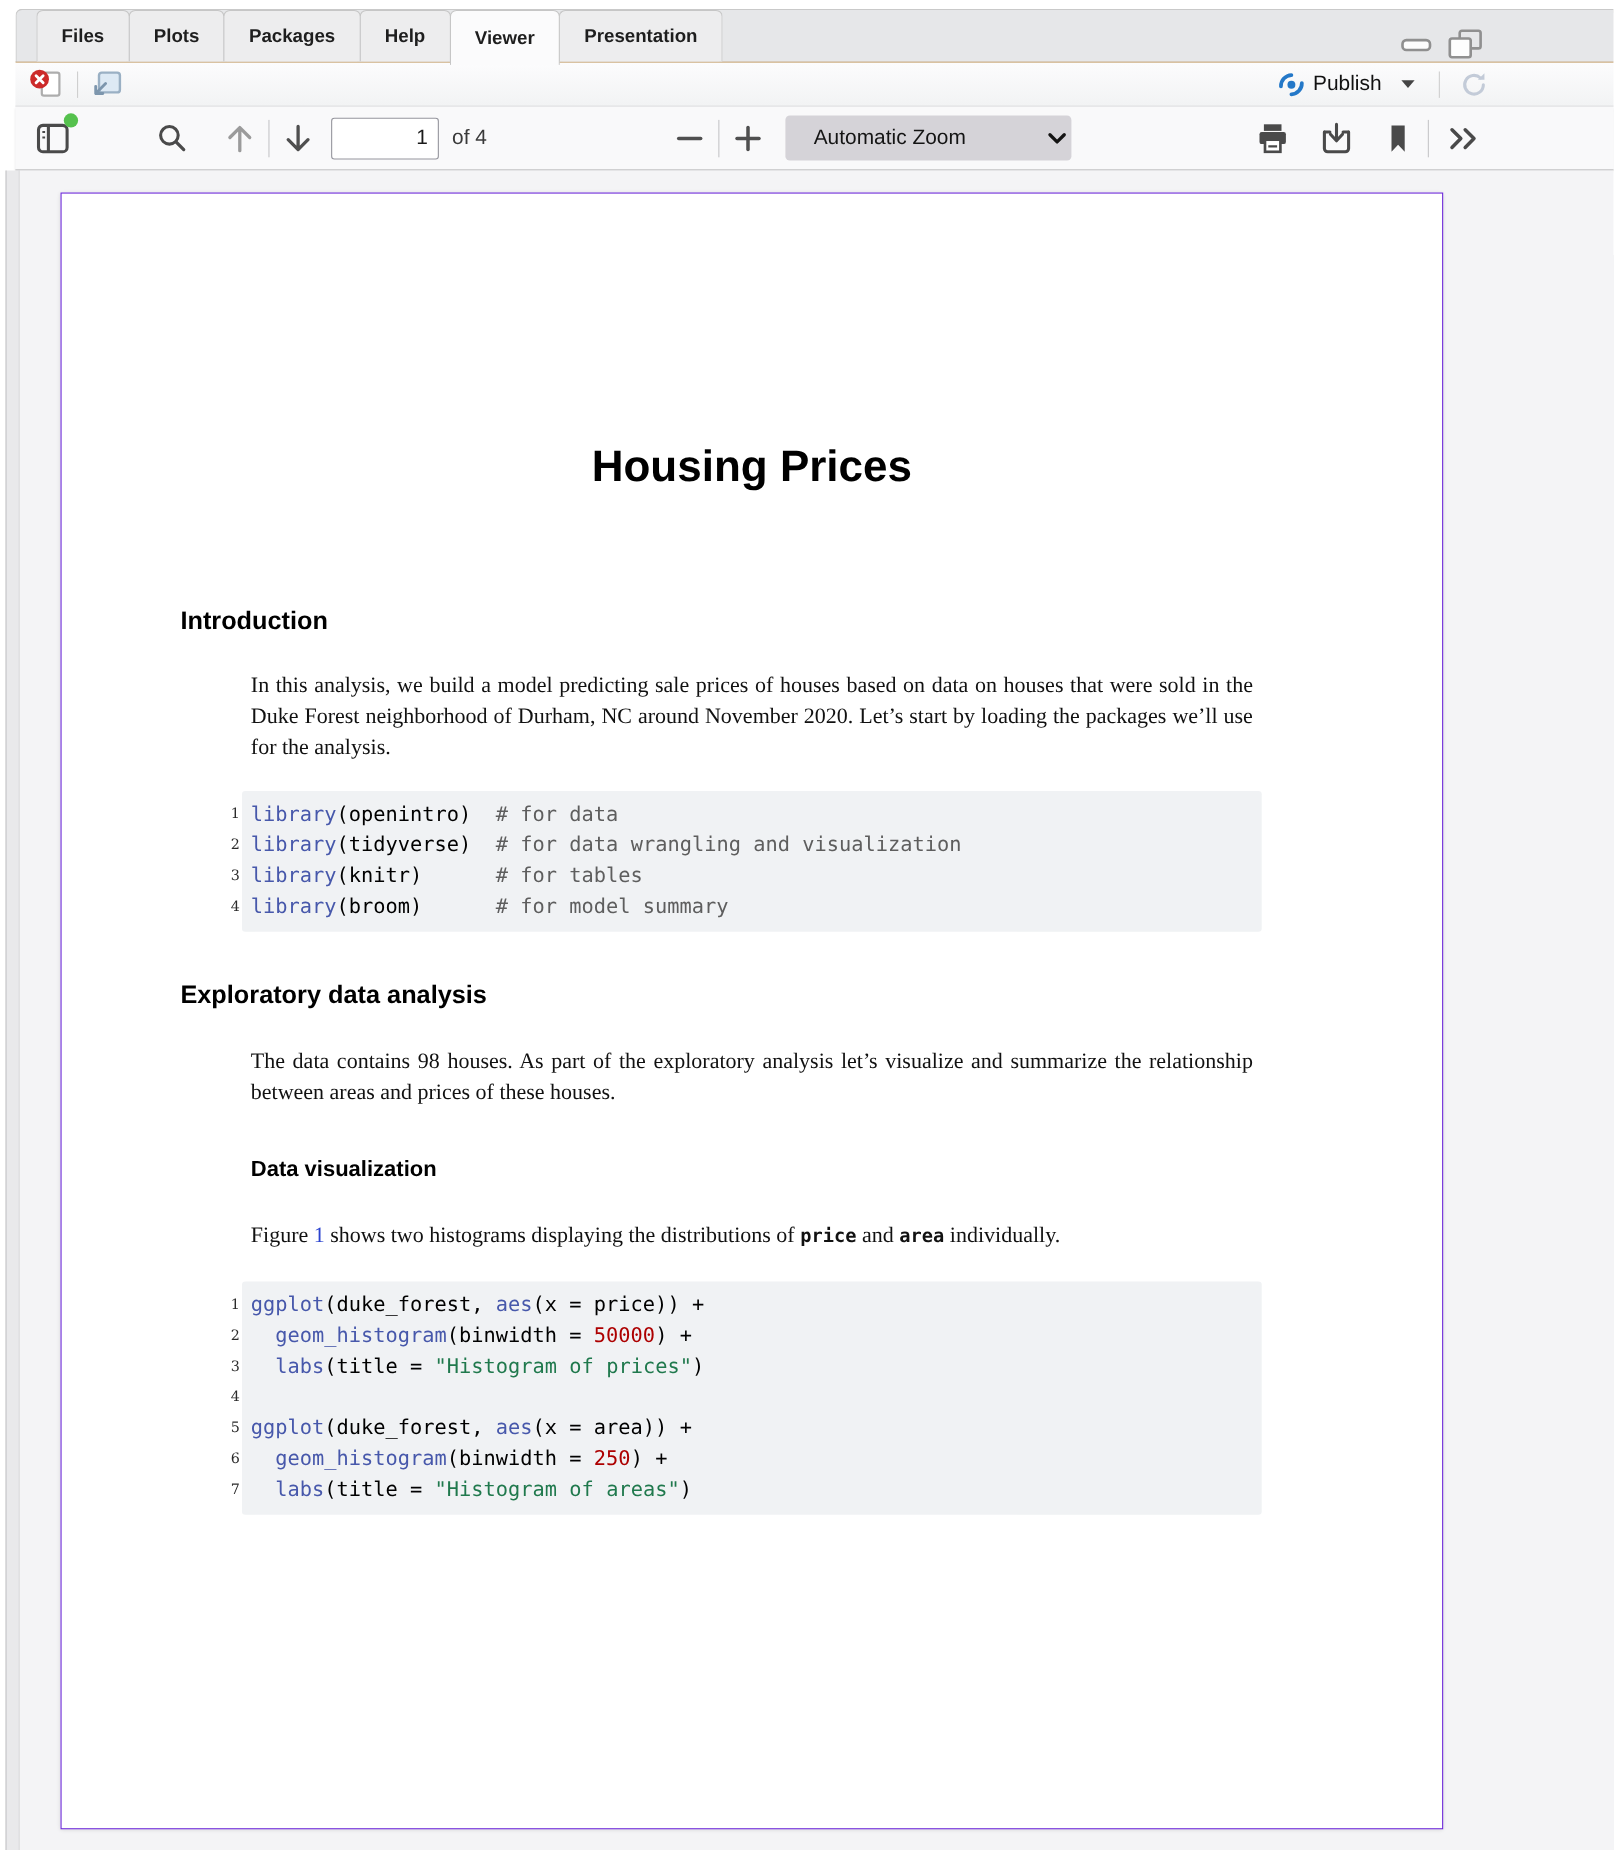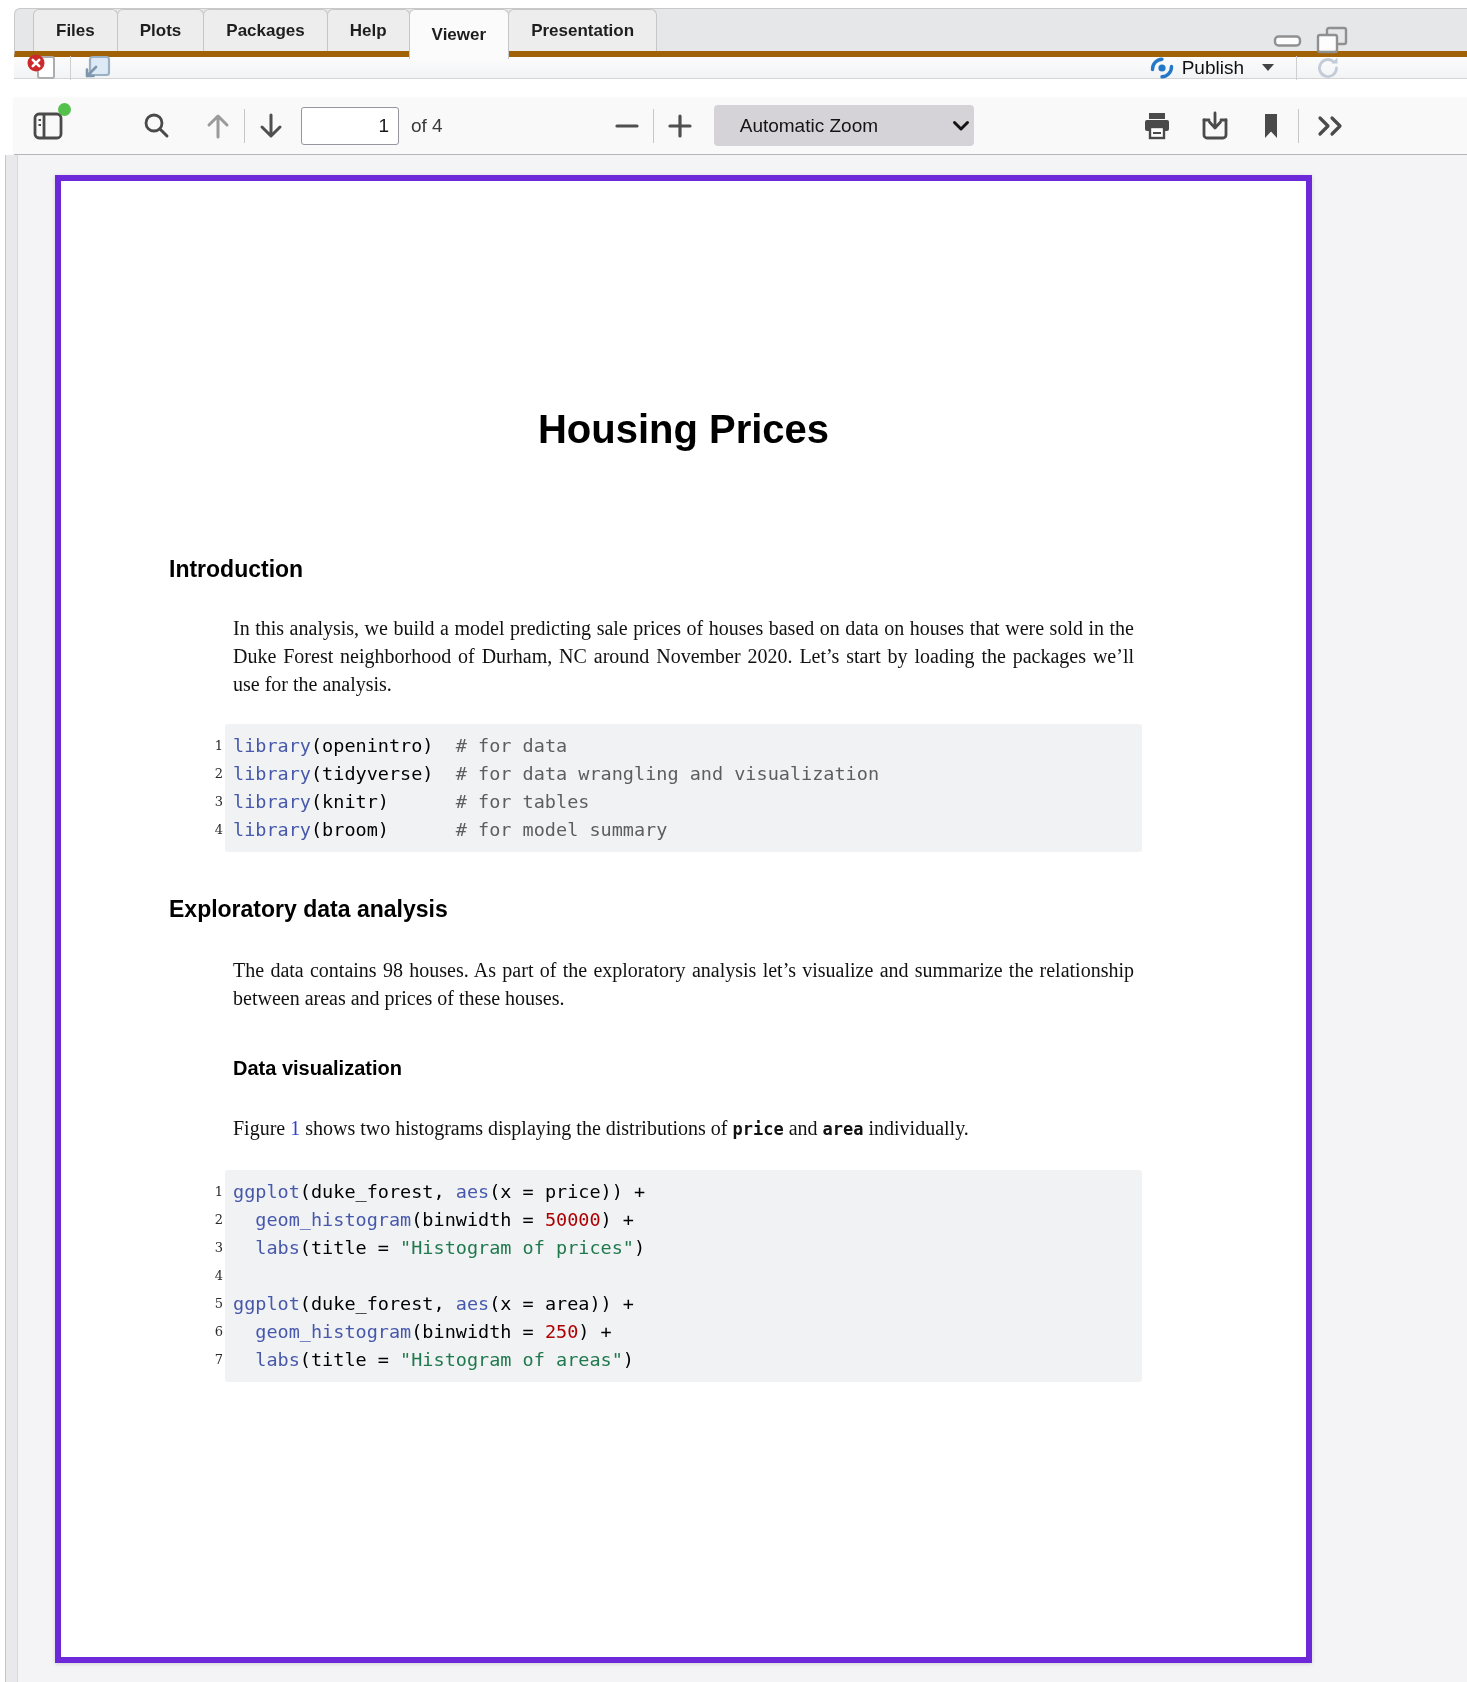--- a/index.html
+++ b/index.html
@@ -2,32 +2,32 @@
 <html><head>
 <meta charset="utf-8">
 <style>
   * { box-sizing: border-box; margin: 0; padding: 0; }
   html,body { width:1467px; height:1682px; }
   body { position:relative; background:#ffffff; font-family:"Liberation Sans",sans-serif; overflow:hidden; }
 
   
   .header { position:absolute; left:14px; top:8px; right:0; height:49px;
             background:#e6e7e9; border-top:1px solid #c9c9c9; border-left:1px solid #c9c9c9;
-            border-bottom:6px solid #a16207; border-top-left-radius:6px;
+            border-bottom:1px solid #a16207; border-top-left-radius:6px;
             display:flex; align-items:stretch; padding-left:18px; }
   .tab { display:inline-flex; align-items:center; padding:0 22px; font-size:17px; font-weight:bold;
          color:#1e1e1e; background:#ededee; border:1px solid #c6c6c6; border-bottom:none;
          border-radius:6px 6px 0 0; margin-right:-1px; position:relative; cursor:default; }
   .tab.active { background:#fbfbfc; z-index:3; height:50px; }
   .win-controls { position:absolute; top:26px; right:118px; display:flex; align-items:center; gap:12px; z-index:4; }
 
   
-  .toolbar2 { position:absolute; left:14px; top:57px; right:0; height:22px;
+  .toolbar2 { position:absolute; left:14px; top:57px; right:0; height:40px;
               background:linear-gradient(#fcfcfd,#f2f3f4); border-bottom:1px solid #d5d5d6;
-              display:flex; align-items:center; padding:0 16px 0 12px; }
+              display:flex; align-items:center; padding:0 4px 0 12px; }
   .t2-divider { width:1px; height:24px; background:#cfcfcf; margin:0 10px; }
   .t2-right { margin-left:auto; display:flex; align-items:center; margin-right:108px; }
   .publish-btn { display:flex; align-items:center; gap:8px; padding:2px 6px; border-radius:3px; }
   .publish-label { font-size:19px; color:#111; }
   .caret-down { width:0; height:0; border-left:6px solid transparent; border-right:6px solid transparent;
                 border-top:7px solid #444; margin-left:10px; }
 
   
   .pdfbar { position:absolute; left:14px; top:97px; right:0; height:58px; background:#f9f9fa;
             border-bottom:1px solid #b5b5b7; box-shadow:0 1px 2px rgba(0,0,0,.08);
@@ -44,21 +44,21 @@
   .zoom-select { margin-left:18px; width:260px; height:41px; background:#d5d3d8; border-radius:4px;
                  display:flex; align-items:center; padding:0 4px 0 26px; cursor:pointer; }
   .zoom-label { font-size:19px; color:#141414; flex:1; }
   .pdf-right { margin-left:auto; display:flex; align-items:center; margin-right:118px; gap:0; }
 
   
   .left-gutter { position:absolute; left:5px; top:155px; bottom:0; width:13px; background:#e9e9eb;
                  border-left:1px solid #c6c6c8; border-right:1px solid #d8d8da; }
   .viewer { position:absolute; left:18px; top:155px; right:0; bottom:0; background:#f4f4f6; overflow:hidden; }
   .page { position:absolute; left:37px; top:20px; width:1257px; height:1488px; background:#ffffff;
-          border:6px solid #6d28d9; box-shadow:0 1px 4px rgba(0,0,0,.14); }
+          border:1px solid #6d28d9; box-shadow:0 1px 4px rgba(0,0,0,.14); }
 
   
   .doc { position:absolute; inset:0; color:#141414; }
   .doc-title { margin-top:226px; text-align:center; font-family:"Liberation Sans",sans-serif;
                font-weight:bold; font-size:40px; color:#000; }
   .doc-author { margin-top:36px; text-align:center; font-family:"DejaVu Serif",serif; font-size:25px; color:#000; }
   .h-l2 { font-family:"Liberation Sans",sans-serif; font-weight:bold; font-size:23px; color:#000;
           margin-left:108px; }
   .h-l3 { font-family:"Liberation Sans",sans-serif; font-weight:bold; font-size:20px; color:#000;
           margin-left:172px; }

